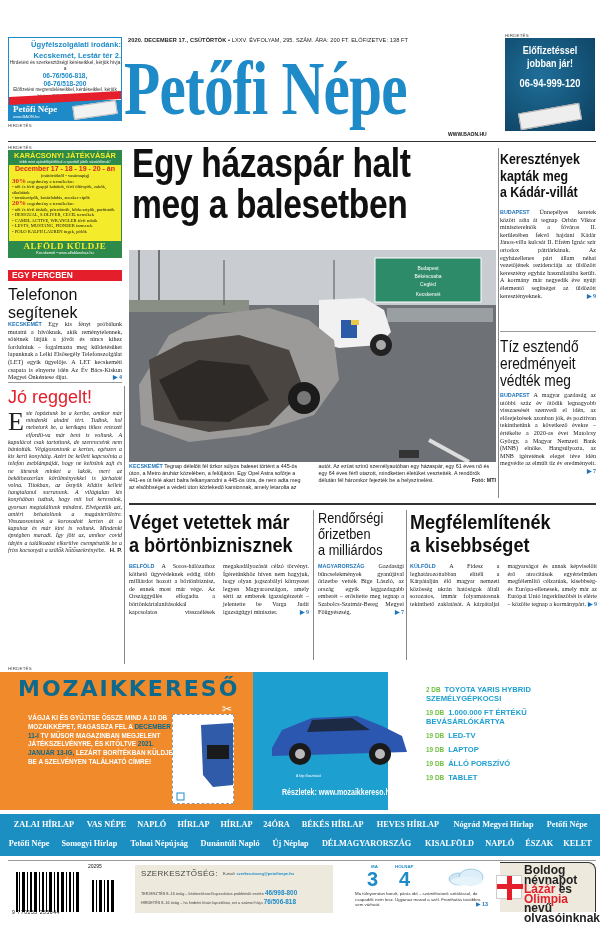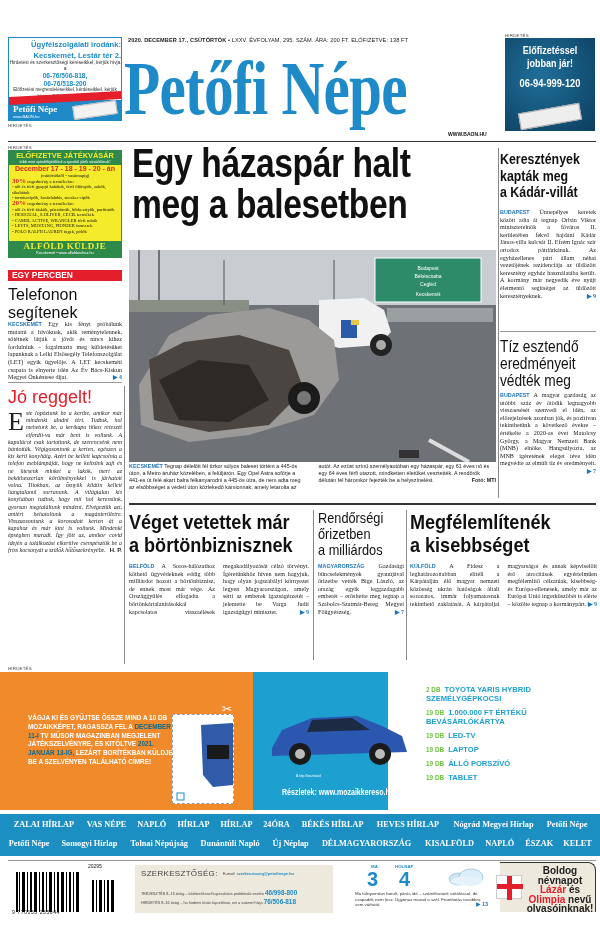--- a/index.html
+++ b/index.html
@@ -115,21 +115,21 @@
   #editorial .ln b { color:#1e8bc8; font-size:6.4px; }
   #weather { left:355px; top:862px; width:140px; height:48px; }
   #weather .lb { position:absolute; font-size:4.4px; font-weight:bold; color:#1e8bc8; }
   #weather .num { position:absolute; font-size:20px; font-weight:bold; color:#1e8bc8; }
   #weather .txt { position:absolute; left:0; top:29px; width:133px; font-size:4.4px; line-height:5.6px; color:#333; }
   #weather .cloud { position:absolute; left:90px; top:6px; width:42px; height:18px; }
   #nameday { left:500px; top:862px; width:96px; height:50px; background:#ede9dc; border-radius:0 8px 0 0; border-top:1.5px solid #333; border-right:1.5px solid #333; }
   #nameday .gift { position:absolute; left:-4px; top:12px; width:26px; height:24px; background:#fff; border:1px solid #ccc; }
   #nameday .gift:before { content:""; position:absolute; left:10px; top:0; width:5px; height:24px; background:#e41e2b; }
   #nameday .gift:after { content:""; position:absolute; left:0; top:8px; width:26px; height:5px; background:#e41e2b; }
-  #nameday .txt { position:absolute; left:24px; top:3px; width:72px; text-align:center; font-weight:bold; font-size:10px; line-height:9.6px; color:#222; }
+  #nameday .txt { position:absolute; left:24px; top:3px; width:72px; font-weight:bold; font-size:12px; line-height:9.6px; color:#222; }
   #nameday .red { color:#e41e2b; }
 
   .rule { position:absolute; height:1px; background:#333; }
 </style>
 </head>
 <body>
 
 <div id="ad-service" class="abs">
   <div class="t1">Ügyfélszolgálati irodánk:</div>
   <div class="t1">Kecskemét, Lestár tér 2.</div>
@@ -157,21 +157,21 @@
   <div class="l1">Előfizetéssel</div>
   <div class="l2">jobban jár!</div>
   <div class="ph">06-94-999-120</div>
   <div class="paper"></div>
 </div>
 
 <div class="rule" style="left:8px;top:141px;width:588px;"></div>
 
 <div class="abs tiny" style="left:8px;top:145px;">HIRDETÉS</div>
 <div id="ad-fair" class="abs">
-  <div class="head">ELŐFIZETVE JÁTÉKVÁSÁR</div>
+  <div class="head">KARÁCSONYI JÁTÉKVÁSÁR</div>
   <div class="sub">több mint ajándékjátékkal a sporttól játék vásárlóknak!</div>
   <div class="date">December 17 - 18 - 19 - 20 - án</div>
   <div class="ln" style="text-align:center">(csütörtöktől - vasárnapig)</div>
   <div class="ln"><span class="pct">30%</span> <span>engedmény a termékekre:</span></div>
   <div class="ln">- női és férfi gyapjú kabátok, férfi öltönyök, zakók, síkabátok</div>
   <div class="ln">- tornászcipők, kosárlabdás, sneaker cipők</div>
   <div class="ln"><span class="pct">20%</span> <span>engedmény a termékekre:</span></div>
   <div class="ln">- női és férfi táskák, pénztárcák, bőrkesztyűk, parfümök</div>
   <div class="ln">- DESIGUAL, S.OLIVER, CECIL termékek</div>
   <div class="ln">- CAMEL ACTIVE, WRANGLER férfi ruhák</div>
@@ -299,20 +299,21 @@
   <span class="loc">KÜLFÖLD</span>
   <span>A Fidesz a leghatározottabban elítéli a Kárpátalján élő magyar nemzeti közösség ukrán hatóságok általi sorozatos, immár folyamatosnak tekinthető zaklatását. A kárpátaljai magyarságot és annak képviselőit érő atrocitások egyértelműen megfélemlítő célzatúak, kisebbség- és Európa-ellenesek, amely már az Európai Unió ingerküszöbét is elérte – közölte tegnap a kormánypárt.</span>
   <span class="arrow">▶ 9</span>
 </div>
 
 <div class="abs tiny" style="left:8px;top:666px;">HIRDETÉS</div>
 <div id="ad-moz" class="abs">
   <div class="orange"></div>
   <div class="blue"></div>
   <div class="white"></div>
+  <div class="brand">MOZAIKKERESŐ</div>
   <div class="instr">
     <span>VÁGJA KI ÉS GYŰJTSE ÖSSZE MIND A 10 DB MOZAIKKÉPET, RAGASSZA FEL A </span><span class="hl">DECEMBER 11-I</span><span> TV MŰSOR MAGAZINBAN MEGJELENT JÁTÉKSZELVÉNYRE, ÉS KITÖLTVE </span><span class="hl">2021. JANUÁR 13-IG,</span><span> LEZÁRT BORÍTÉKBAN KÜLDJE BE A SZELVÉNYEN TALÁLHATÓ CÍMRE!</span>
   </div>
   <div class="scissors">✂</div>
   <div class="coupon">
     <svg width="60" height="88" viewBox="0 0 60 88">
       <path d="M28 10 L60 8 L60 70 L40 72 L30 60 Z" fill="#2f5ba8"></path>
       <rect x="34" y="30" width="22" height="14" fill="#1a1a1a"></rect>
       <rect x="4" y="78" width="7" height="7" fill="#fff" stroke="#1e8bc8"></rect>
     </svg>

